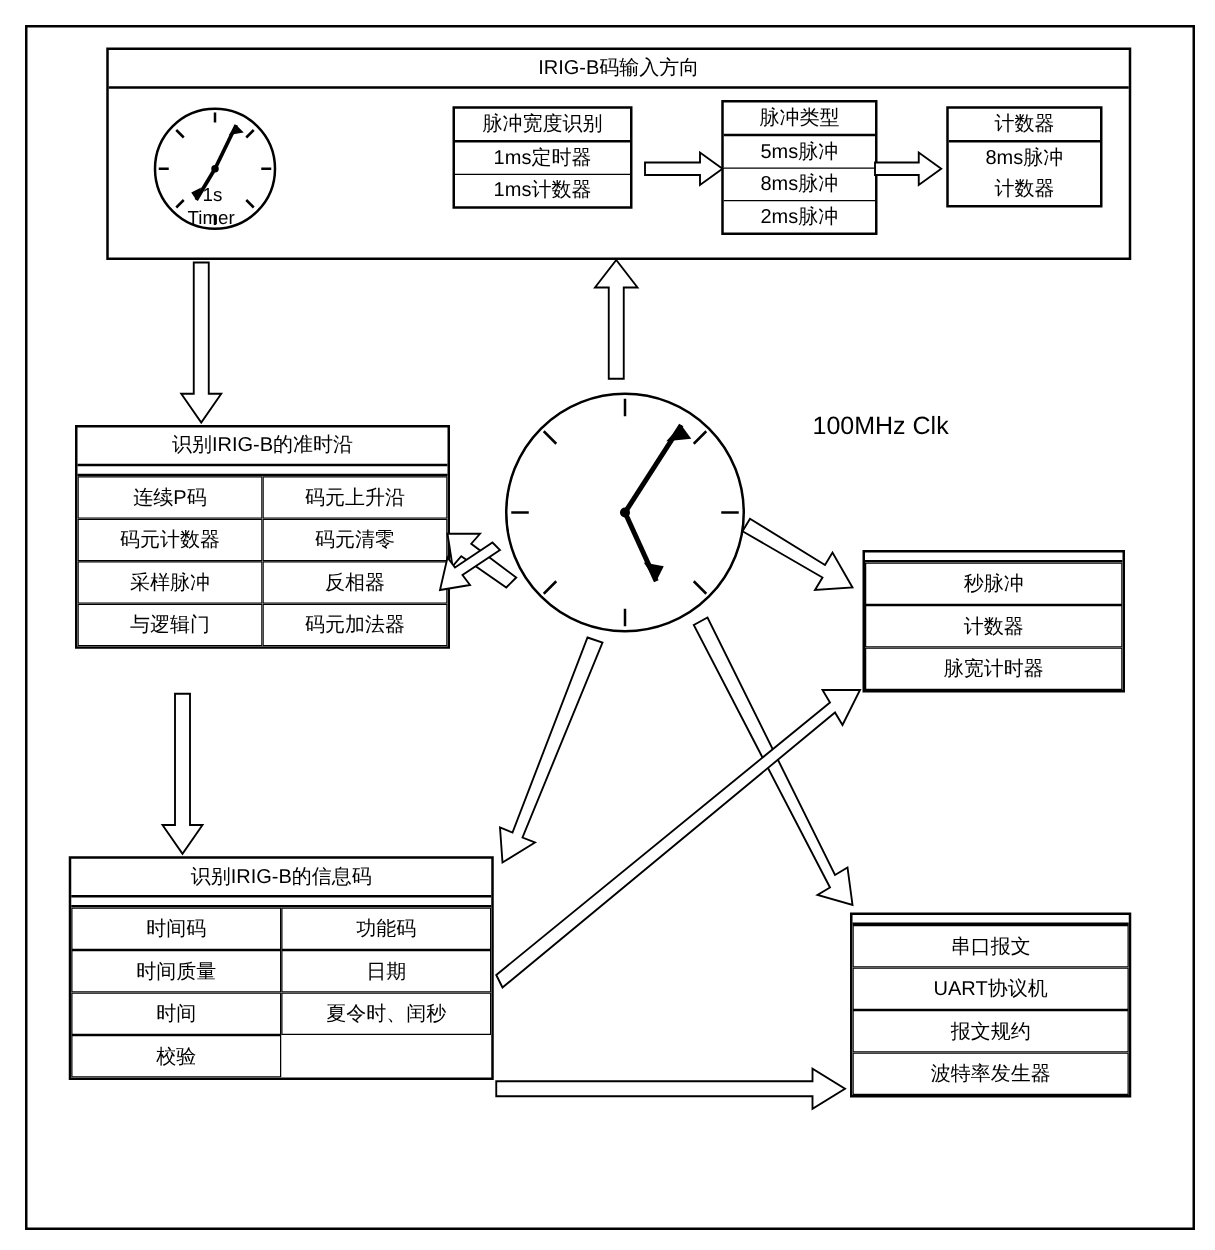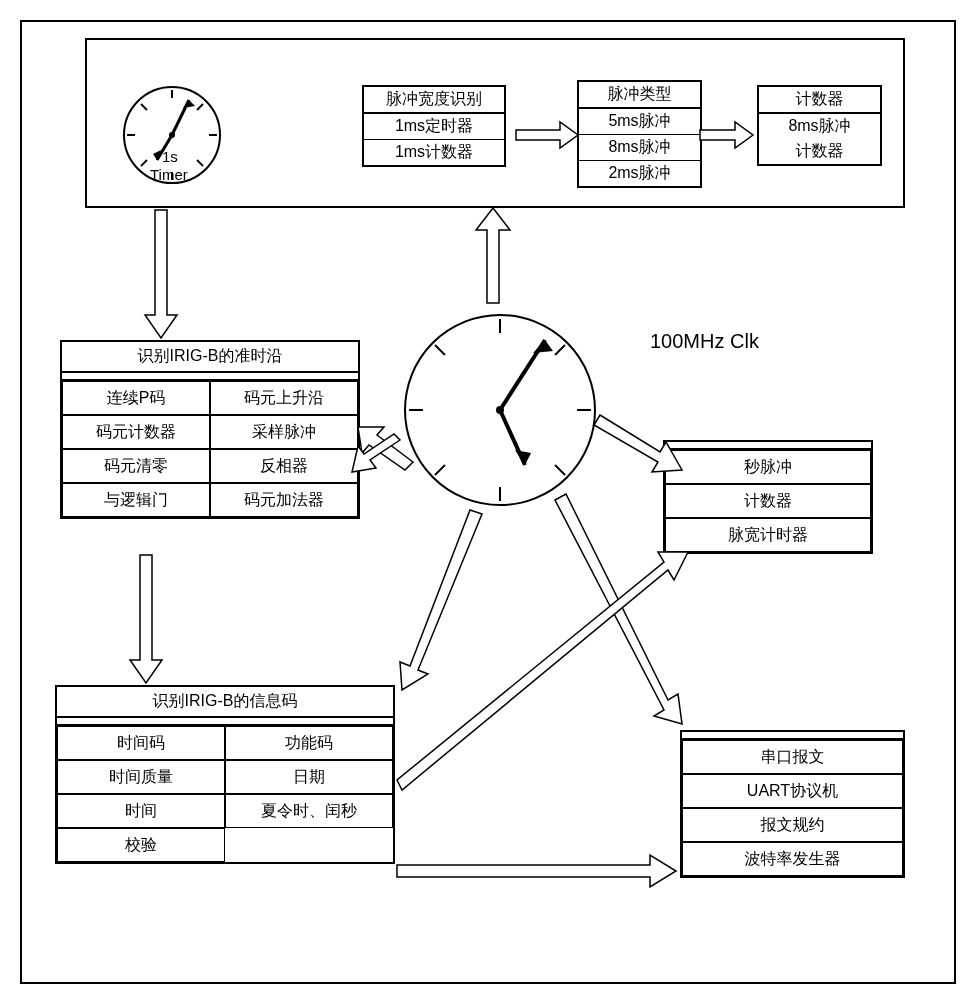--- a/index.html
+++ b/index.html
@@ -78,20 +78,21 @@
     pointer-events: none;
   }
 </style>
 </head>
 <body>
 
 <div class="canvas">
   <div class="outer-frame"></div>
 
   <div class="block" style="left:85px; top:38px; width:820px; height:170px;">
+    <div class="block-title">IRIG-B码输入方向</div>
 
     <div class="clock" style="left:30px; top:40px;">
       <svg width="110" height="110" viewBox="0 0 110 110">
         <circle cx="55" cy="55" r="48" fill="#fff" stroke="#000" stroke-width="2"></circle>
         <g stroke="#000" stroke-width="2">
           <line x1="55" y1="10" x2="55" y2="18"></line>
           <line x1="55" y1="92" x2="55" y2="100"></line>
           <line x1="10" y1="55" x2="18" y2="55"></line>
           <line x1="92" y1="55" x2="100" y2="55"></line>
           <line x1="24" y1="24" x2="30" y2="30"></line>
@@ -152,43 +153,43 @@
   </div>
   <div class="label" style="left:650px; top:330px; font-size:20px;">100MHz Clk</div>
 
   <div class="block" style="left:60px; top:340px; width:300px;">
     <div class="block-title">识别IRIG-B的准时沿</div>
     <div style="height:6px; border-bottom:2px solid #000;"></div>
     <div class="two-col">
       <div class="cell">连续P码</div>
       <div class="cell">码元上升沿</div>
       <div class="cell">码元计数器</div>
+      <div class="cell">码元清零</div>
       <div class="cell">采样脉冲</div>
-      <div class="cell">码元清零</div>
       <div class="cell">反相器</div>
       <div class="cell">与逻辑门</div>
       <div class="cell">码元加法器</div>
     </div>
   </div>
 
   <div class="block" style="left:55px; top:685px; width:340px;">
     <div class="block-title">识别IRIG-B的信息码</div>
     <div style="height:6px; border-bottom:2px solid #000;"></div>
     <div class="two-col">
       <div class="cell">时间码</div>
       <div class="cell">功能码</div>
       <div class="cell">时间质量</div>
       <div class="cell">日期</div>
       <div class="cell">时间</div>
       <div class="cell">夏令时、闰秒</div>
       <div class="cell">校验</div>
     </div>
   </div>
 
-  <div class="block one-col" style="left:663px; top:440px; width:210px;">
+  <div class="block one-col" style="left:690px; top:440px; width:210px;">
     <div style="height:6px; border-bottom:2px solid #000;"></div>
     <div class="cell">秒脉冲</div>
     <div class="cell">计数器</div>
     <div class="cell">脉宽计时器</div>
   </div>
 
   <div class="block one-col" style="left:680px; top:730px; width:225px;">
     <div style="height:6px; border-bottom:2px solid #000;"></div>
     <div class="cell">串口报文</div>
     <div class="cell">UART协议机</div>

